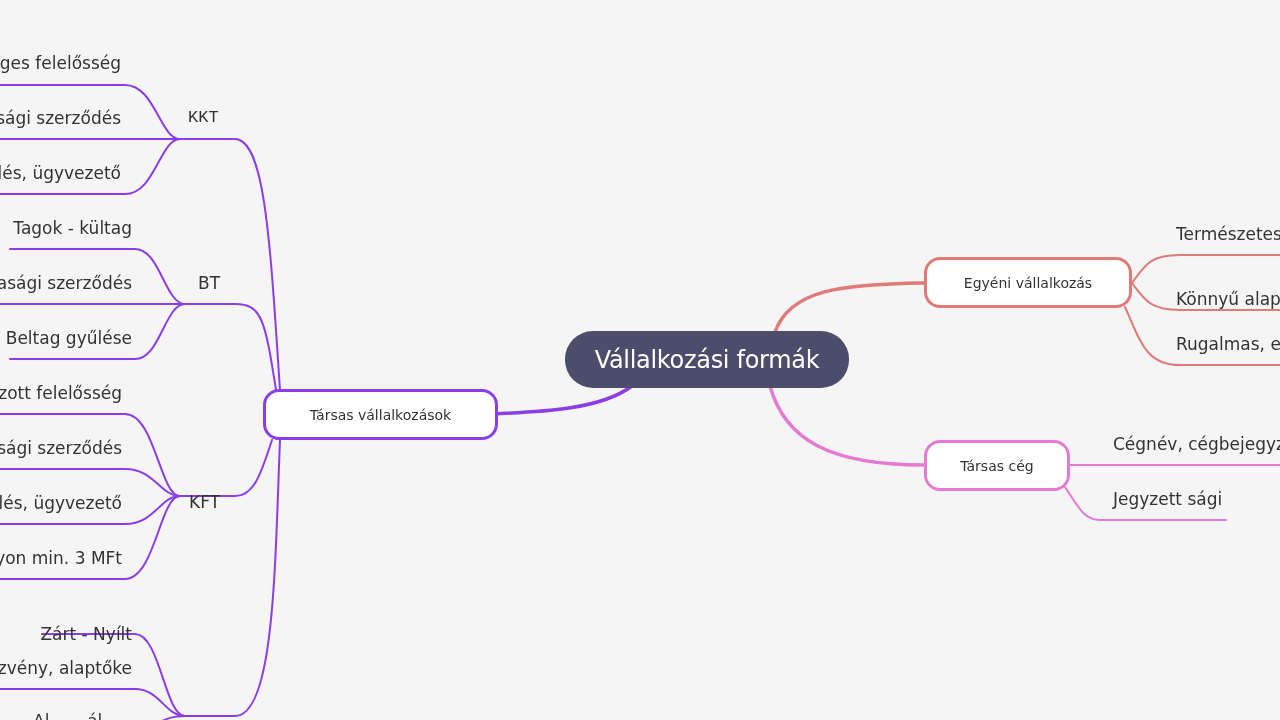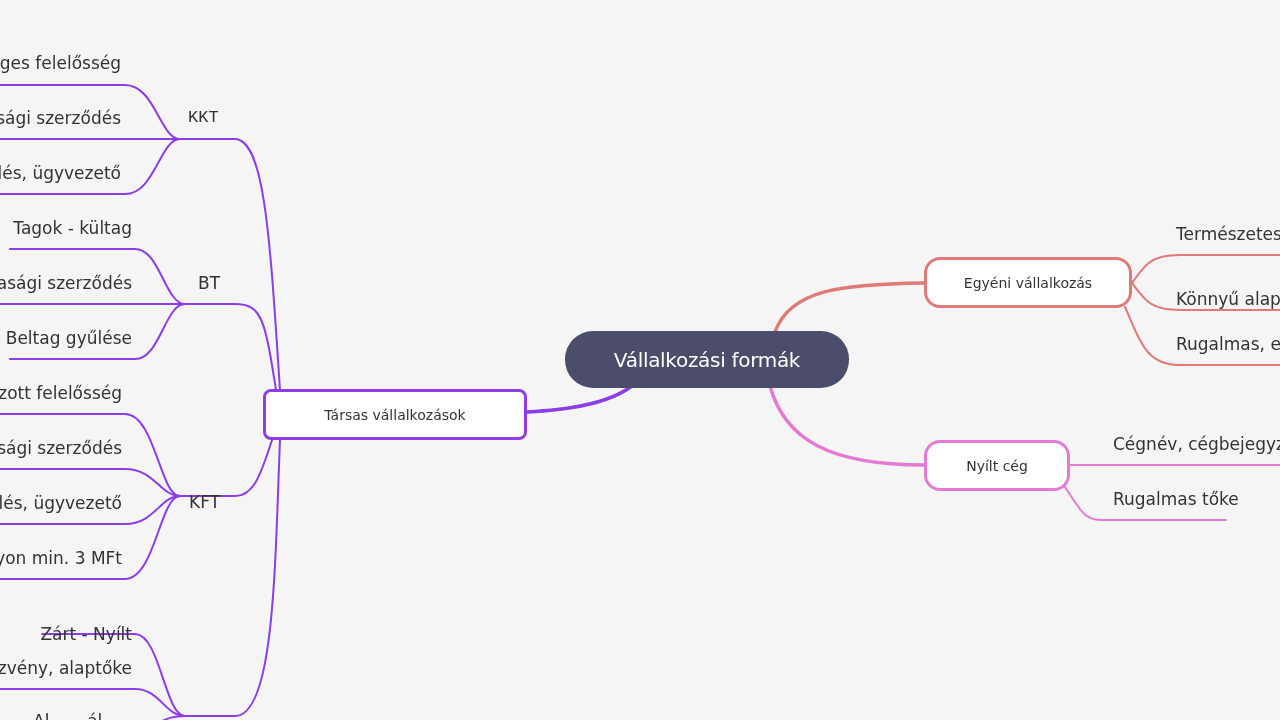--- a/index.html
+++ b/index.html
@@ -32,41 +32,41 @@
     }
     .root {
       position: absolute;
       left: 565px;
       top: 331px;
       width: 284px;
       height: 57px;
       border-radius: 28px;
       background: #4b4d6a;
       color: #ffffff;
-      font-size: 20px;
+      font-size: 24px;
       display: flex;
       align-items: center;
       justify-content: center;
       letter-spacing: -0.3px;
     }
     .main-topic {
       position: absolute;
       box-sizing: border-box;
       background: #ffffff;
       border-radius: 16px;
       border-width: 3px;
       border-style: solid;
       display: flex;
       align-items: center;
       justify-content: center;
       color: #333333;
       font-size: 14px;
       white-space: nowrap;
     }
-    .t-tarsas { left: 263px; top: 389px; width: 264px; height: 51px; border-color: #8b3ee8; border-radius: 8px; }
+    .t-tarsas { left: 263px; top: 389px; width: 235px; height: 51px; border-color: #8b3ee8; }
     .t-egyeni-v { left: 924px; top: 257px; width: 208px; height: 51px; border-color: #e07a78; }
     .t-egyeni-c { left: 924px; top: 440px; width: 146px; height: 51px; border-color: #e57ad2; }
   </style>
 </head>
 <body>
 
 <div id="canvas">
   <svg class="links" viewBox="0 0 1280 720">
     <g fill="none" stroke="#8b3ee8" stroke-width="2" stroke-linecap="round">
 
@@ -114,21 +114,21 @@
     <span>Vállalkozási formák</span>
   </div>
 
   <div class="main-topic t-tarsas">
     <span>Társas vállalkozások</span>
   </div>
   <div class="main-topic t-egyeni-v">
     <span>Egyéni vállalkozás</span>
   </div>
   <div class="main-topic t-egyeni-c">
-    <span>Nyílt cég</span>
+    <span>Társas cég</span>
   </div>
 
   <div class="label" style="left:188px; top:107px;font-family:Liberation Mono, monospace;">KKT</div>
   <div class="label" style="left:198px; top:272px;">BT</div>
   <div class="label" style="left:189px; top:491px;">KFT</div>
   <div class="label" style="left:199px; top:718px;font-weight:bold;">RT</div>
 
   <div class="label" style="right:1159px; top:52px;">eges felelősség</div>
   <div class="label" style="right:1159px; top:107px;">sági szerződés</div>
   <div class="label" style="right:1159px; top:162px;">ilés, ügyvezető</div>
@@ -144,14 +144,14 @@
 
   <div class="label" style="right:1148px; top:623px;">Zárt - Nyílt</div>
   <div class="label" style="right:1148px; top:657px;">szvény, alaptőke</div>
   <div class="label" style="left:33px; top:710px;">Al... ...ál...</div>
 
   <div class="label" style="left:1176px; top:223px;">Természetes</div>
   <div class="label" style="left:1176px; top:288px;">Könnyű alap</div>
   <div class="label" style="left:1176px; top:333px;">Rugalmas, eg</div>
 
   <div class="label" style="left:1113px; top:433px;">Cégnév, cégbejegyzé</div>
-  <div class="label" style="left:1113px; top:488px;">Rugalmas tőke</div>
+  <div class="label" style="left:1113px; top:488px;">Jegyzett sági</div>
 </div>
 
 </body></html>

